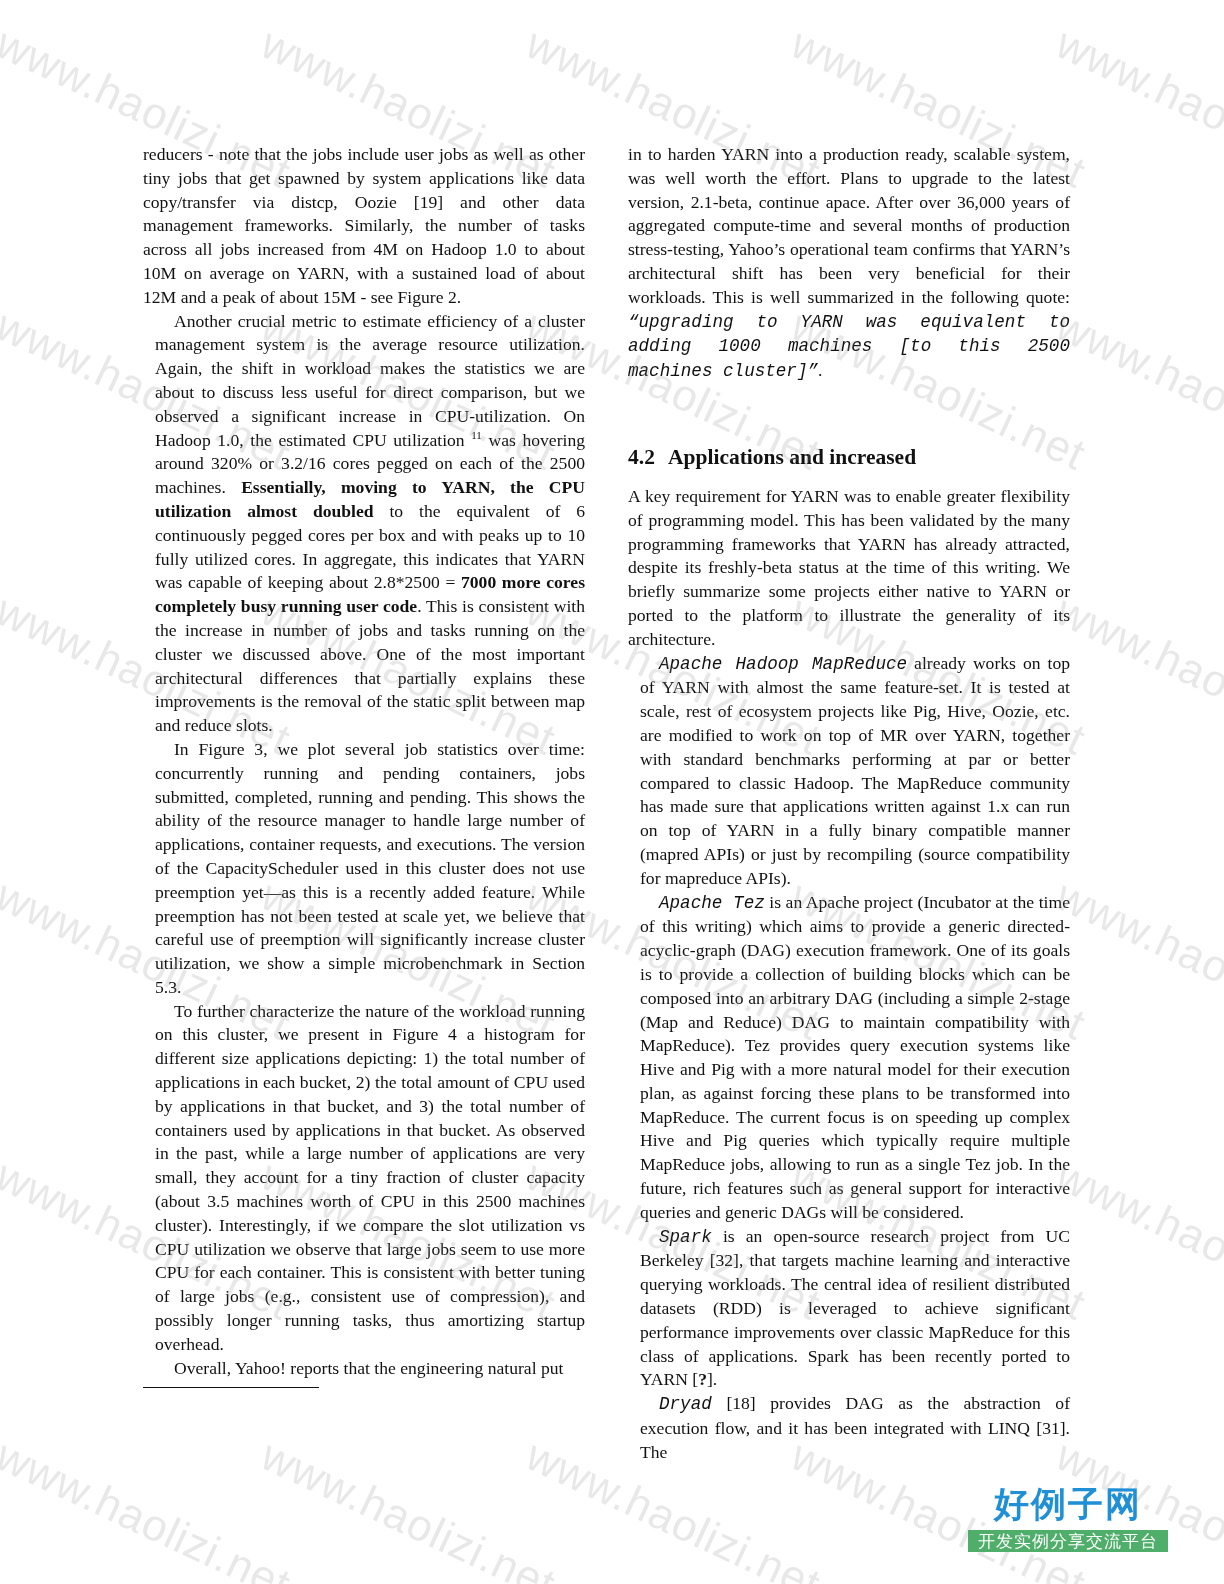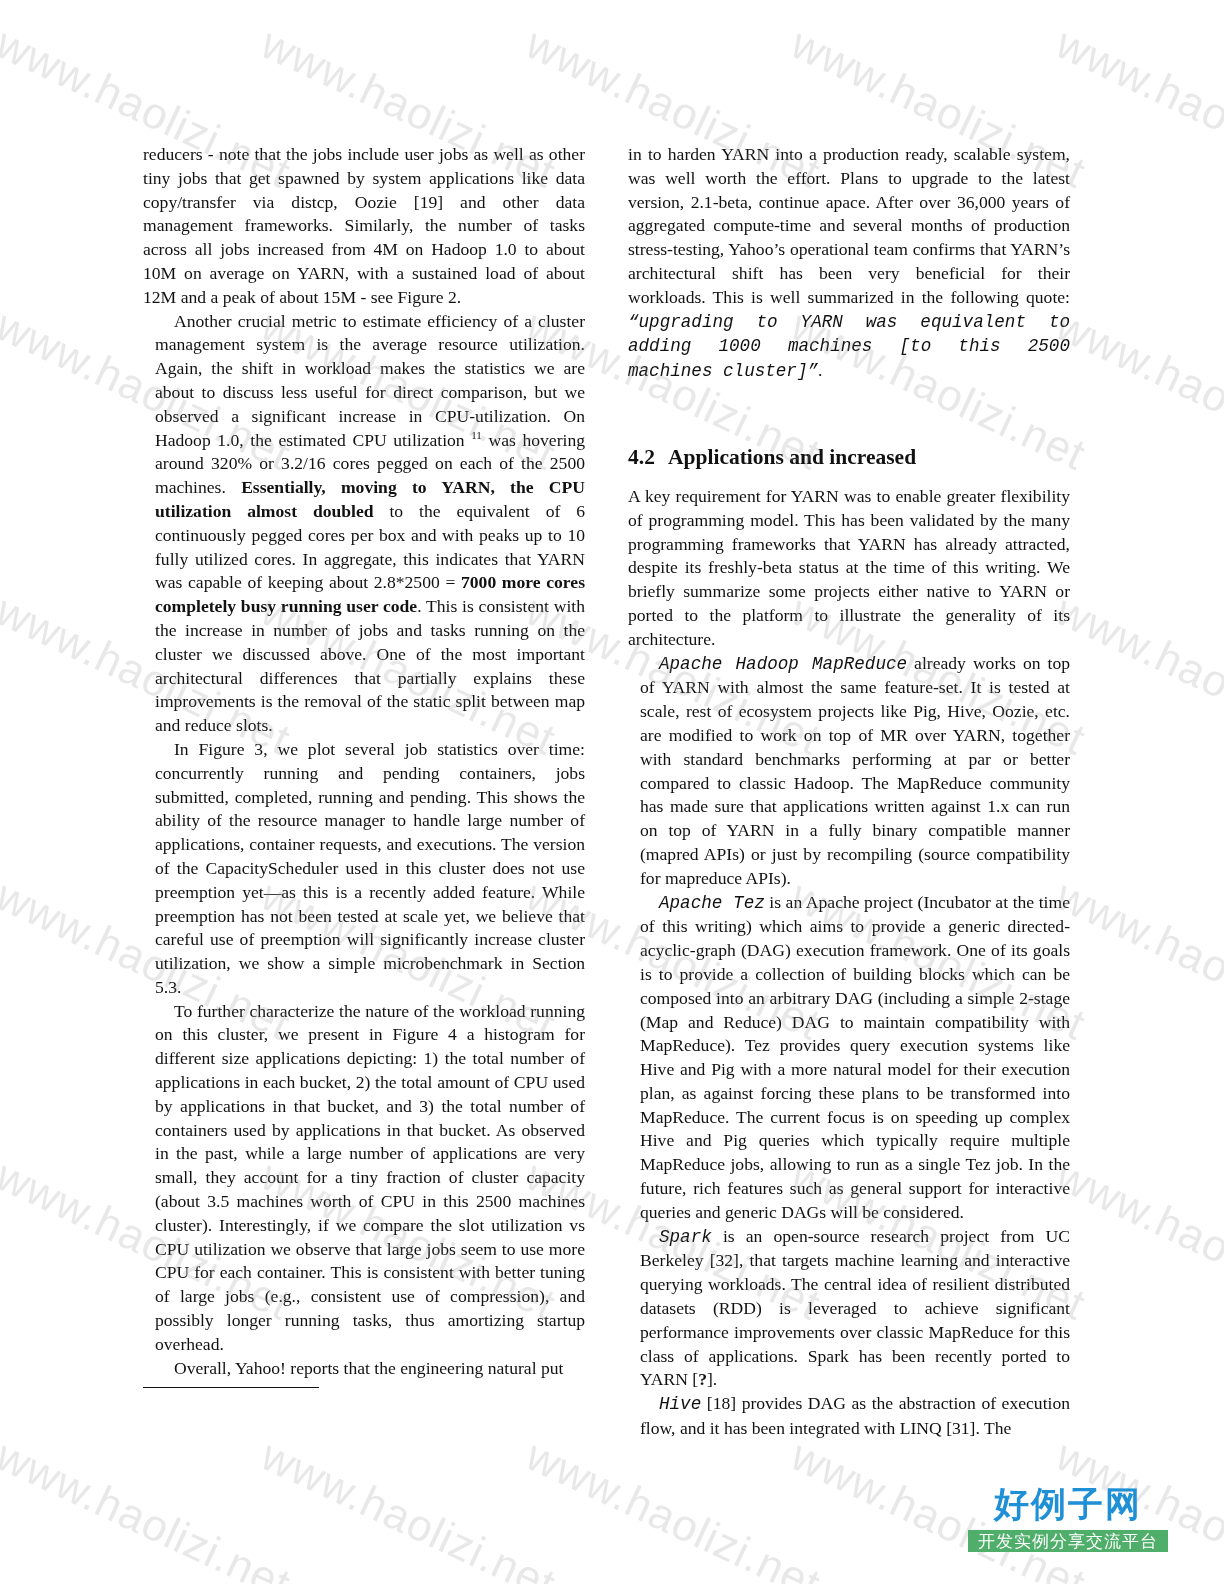--- a/index.html
+++ b/index.html
@@ -88,21 +88,21 @@
 
   <div class="col col-right">
     <p><span>in to harden YARN into a production ready, scalable system, was well worth the effort. Plans to upgrade to the latest version, 2.1-beta, continue apace. After over 36,000 years of aggregated compute-time and several months of production stress-testing, Yahoo’s operational team confirms that YARN’s architectural shift has been very beneficial for their workloads. This is well summarized in the following quote: </span><i>“upgrading to YARN was equivalent to adding 1000 machines [to this 2500 machines cluster]”</i><span>.</span></p>
 
     <div class="section-heading"><span class="num">4.2</span><span>Applications and increased</span></div>
 
     <p>A key requirement for YARN was to enable greater flexibility of programming model. This has been validated by the many programming frameworks that YARN has already attracted, despite its freshly-beta status at the time of this writing. We briefly summarize some projects either native to YARN or ported to the platform to illustrate the generality of its architecture.</p>
     <p class="ind"><i>Apache Hadoop MapReduce</i><span> already works on top of YARN with almost the same feature-set. It is tested at scale, rest of ecosystem projects like Pig, Hive, Oozie, etc. are modified to work on top of MR over YARN, together with standard benchmarks performing at par or better compared to classic Hadoop. The MapReduce community has made sure that applications written against 1.x can run on top of YARN in a fully binary compatible manner (mapred APIs) or just by recompiling (source compatibility for mapreduce APIs).</span></p>
     <p class="ind"><i>Apache Tez</i><span> is an Apache project (Incubator at the time of this writing) which aims to provide a generic directed-acyclic-graph (DAG) execution framework. One of its goals is to provide a collection of building blocks which can be composed into an arbitrary DAG (including a simple 2-stage (Map and Reduce) DAG to maintain compatibility with MapReduce). Tez provides query execution systems like Hive and Pig with a more natural model for their execution plan, as against forcing these plans to be transformed into MapReduce. The current focus is on speeding up complex Hive and Pig queries which typically require multiple MapReduce jobs, allowing to run as a single Tez job. In the future, rich features such as general support for interactive queries and generic DAGs will be considered.</span></p>
     <p class="ind"><i>Spark</i><span> is an open-source research project from UC Berkeley [32], that targets machine learning and interactive querying workloads. The central idea of resilient distributed datasets (RDD) is leveraged to achieve significant performance improvements over classic MapReduce for this class of applications. Spark has been recently ported to YARN [</span><b>?</b><span>].</span></p>
-    <p class="ind"><i>Hive</i><span> [18] provides DAG as the abstraction of execution flow, and it has been integrated with LINQ [31]. The</span></p>
+    <p class="ind"><i>Dryad</i><span> [18] provides DAG as the abstraction of execution flow, and it has been integrated with LINQ [31]. The</span></p>
   </div>
 
   <div class="wm" style="left:10px;top:18px;">www.haolizi.net</div>
   <div class="wm" style="left:275px;top:18px;">www.haolizi.net</div>
   <div class="wm" style="left:540px;top:18px;">www.haolizi.net</div>
   <div class="wm" style="left:805px;top:18px;">www.haolizi.net</div>
   <div class="wm" style="left:1070px;top:18px;">www.haolizi.net</div>
 
   <div class="wm" style="left:10px;top:300px;">www.haolizi.net</div>
   <div class="wm" style="left:275px;top:300px;">www.haolizi.net</div>

